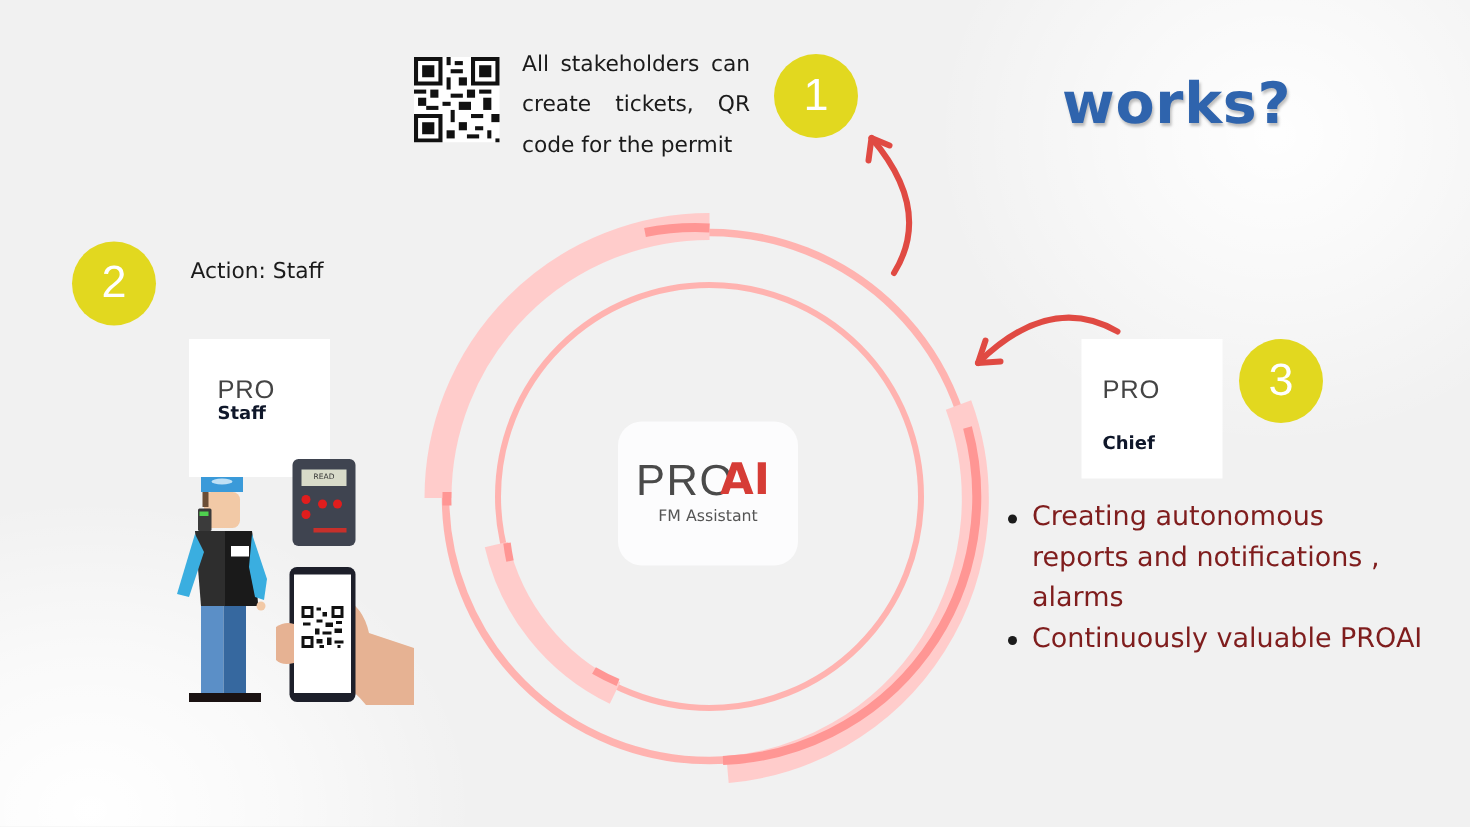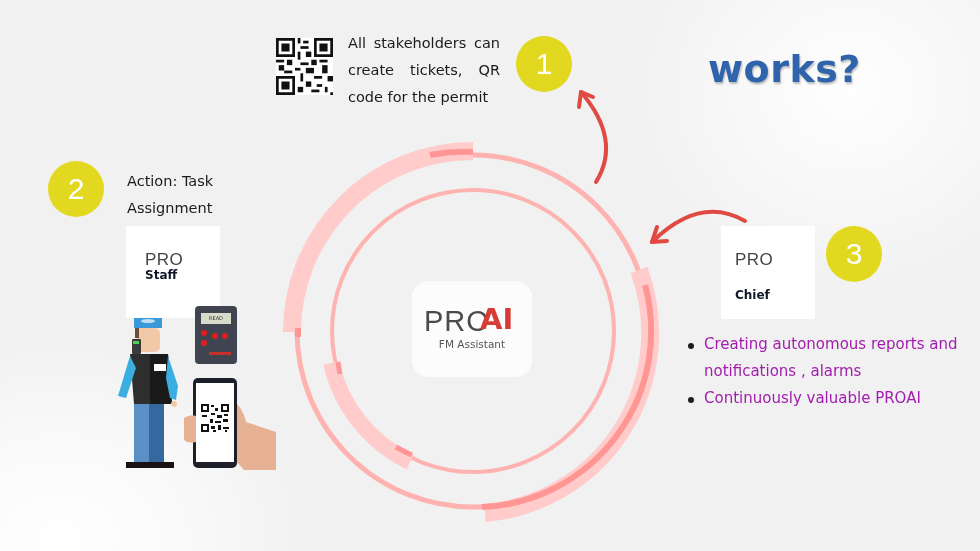--- a/index.html
+++ b/index.html
@@ -55,22 +55,22 @@
   }
   .center-ai {
     position:absolute; left:68px; top:21px; font-family:"DejaVu Sans", sans-serif; font-weight:bold;
     font-size:29px; color:#d63c36;
   }
   .center-sub {
     position:absolute; left:0; top:57px; width:120px; text-align:center;
     font-family:"DejaVu Sans", sans-serif; font-size:10.5px; color:#555;
   }
   .bullets {
-    position:absolute; left:686px; top:331px; margin:0; padding:0; list-style:none;
-    font-family:"DejaVu Sans", sans-serif; font-size:15px; color:#a21caf; line-height:27px;
+    position:absolute; left:670px; top:331px; margin:0; padding:0; list-style:none;
+    font-family:"DejaVu Sans", sans-serif; font-size:18px; color:#7f1d1d; line-height:27px;
   }
   .bullets li { position:relative; padding-left:18px; }
   .bullets li::before {
     content:""; position:absolute; left:2px; top:12px; width:6px; height:6px; border-radius:50%; background:#1b1b1b;
   }
   .illus { position:absolute; }
 </style>
 </head>
 <body>
 
@@ -144,22 +144,21 @@
     <rect x="13" y="19" width="3" height="1"></rect>
       <rect x="18" y="18" width="1" height="2"></rect>
       <rect x="20" y="20" width="1" height="1"></rect>
   </g>
 </svg>
 <div class="caption justify" style="left:348px;top:30px;width:152px;">All stakeholders can create tickets, QR code for the permit</div>
 <div class="step-badge" style="left:516px;top:36px;">1</div>
 
 <div class="step-badge" style="left:48px;top:161px;">2</div>
 <div class="caption" style="left:127px;top:168px;width:110px;">
-  <div>Action: Task</div>
-  <div>Assignment</div>
+  <div>Action: Staff</div>
 </div>
 <div class="logo-card" style="left:126px;top:226px;width:94px;height:92px;">
   <div class="logo-pro" style="left:19px;top:24px;">PRO</div>
   <div class="logo-sub" style="left:19px;top:42px;">Staff</div>
 </div>
 
 <svg class="illus" style="left:112px;top:314px;width:74px;height:158px;" viewBox="0 0 74 158" xmlns="http://www.w3.org/2000/svg">
 
   <path d="M22 4 h28 v10 H22z" fill="#3a9ad9"></path>
   <ellipse cx="36" cy="7" rx="7" ry="2" fill="#bfe0f5"></ellipse>

